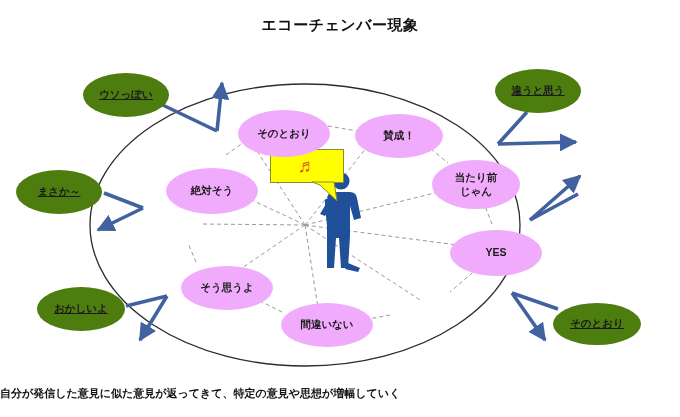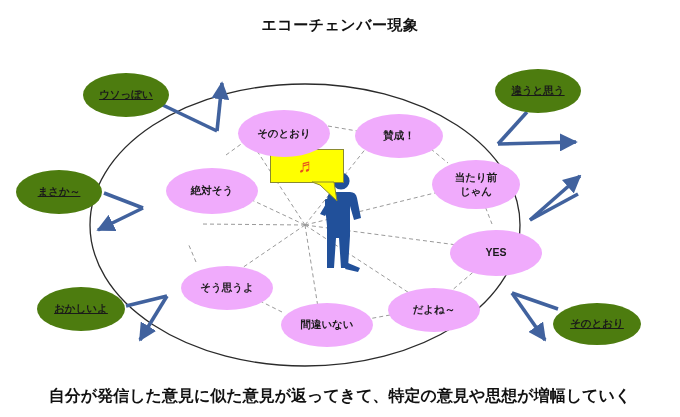--- a/index.html
+++ b/index.html
@@ -24,22 +24,21 @@
     text-align: center;
     font-size: 15px;
     font-weight: bold;
     color: #111111;
     letter-spacing: 0.5px;
   }
   .caption {
     position: absolute;
     left: 0; top: 386px;
     width: 680px;
-    text-align: center;
-    font-size: 16px;
+    font-size: 11px;
     font-weight: bold;
     color: #111111;
   }
   svg { position: absolute; left: 0; top: 0; }
   .bubble {
     position: absolute;
     display: flex;
     align-items: center;
     justify-content: center;
     text-align: center;
@@ -153,23 +152,20 @@
   <div class="bubble pink" style="left:432px; top:160px; width:88px; height:49px; white-space:pre-line;">
     <span>当たり前
 じゃん</span>
   </div>
   <div class="bubble pink" style="left:355px; top:114px; width:88px; height:44px;">
     <span>賛成！</span>
   </div>
   <div class="bubble pink" style="left:450px; top:230px; width:92px; height:46px;">
     <span>YES</span>
   </div>
-  <div class="bubble pink" style="left:388px; top:288px; width:92px; height:44px;">
-    <span>だよね～</span>
-  </div>
   <div class="bubble pink" style="left:281px; top:303px; width:92px; height:44px;">
     <span>間違いない</span>
   </div>
   <div class="bubble pink" style="left:181px; top:266px; width:92px; height:44px;">
     <span>そう思うよ</span>
   </div>
   <div class="bubble pink" style="left:166px; top:168px; width:92px; height:46px;">
     <span>絶対そう</span>
   </div>
 

